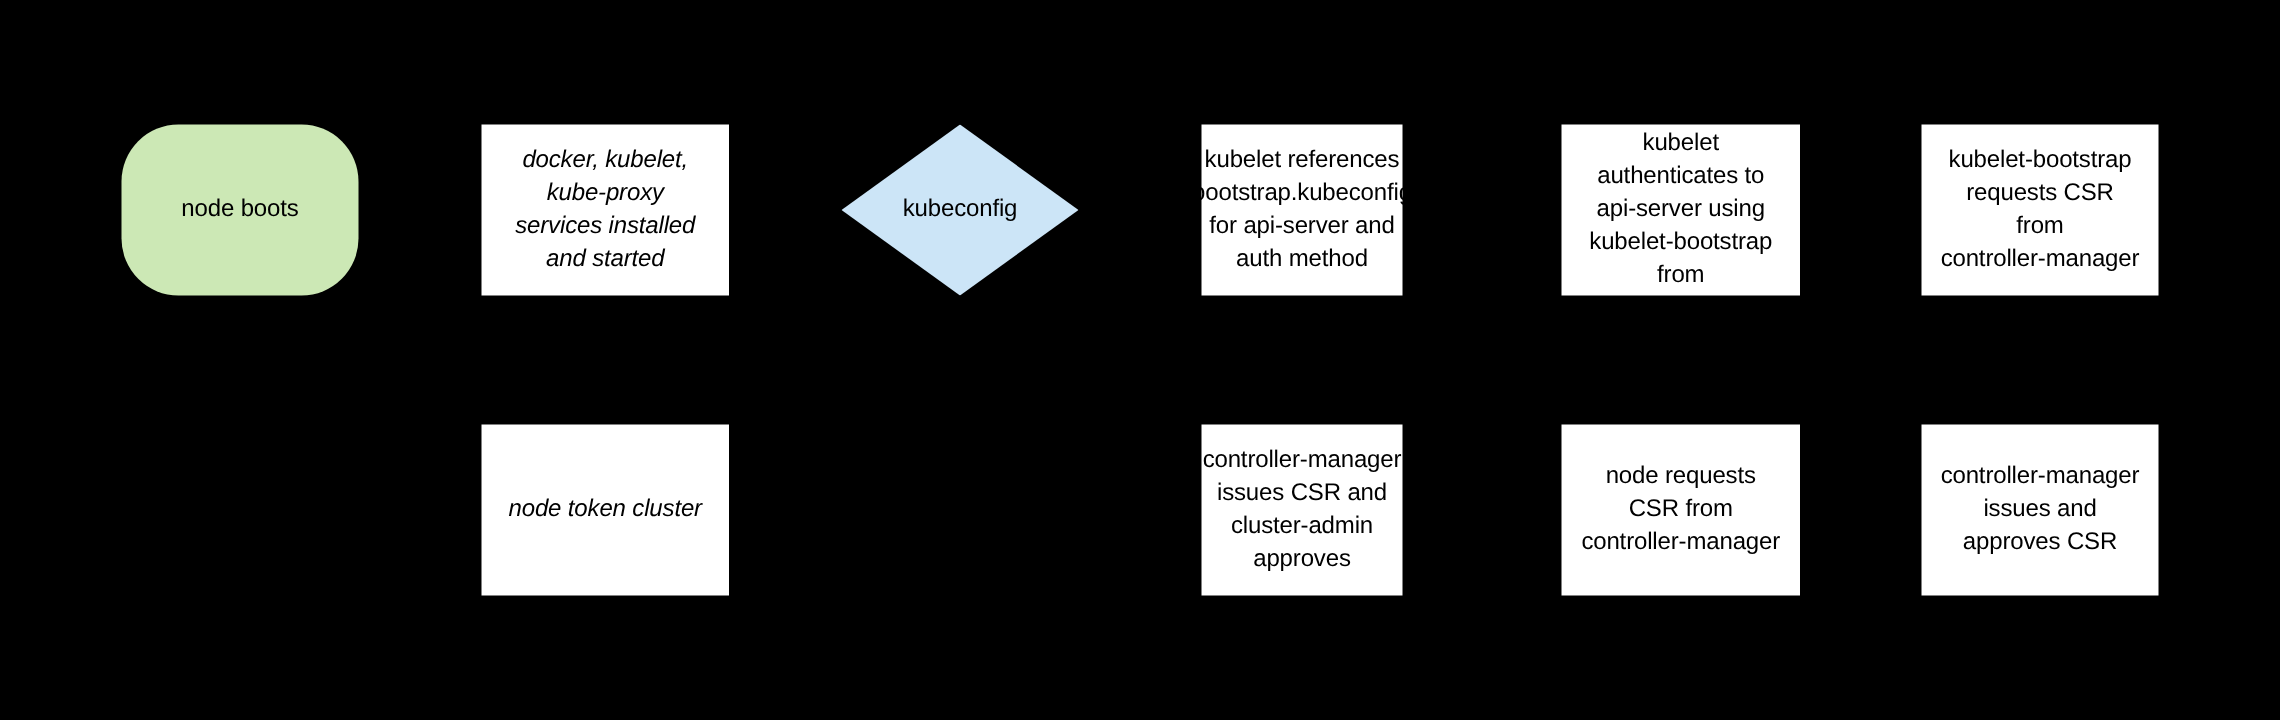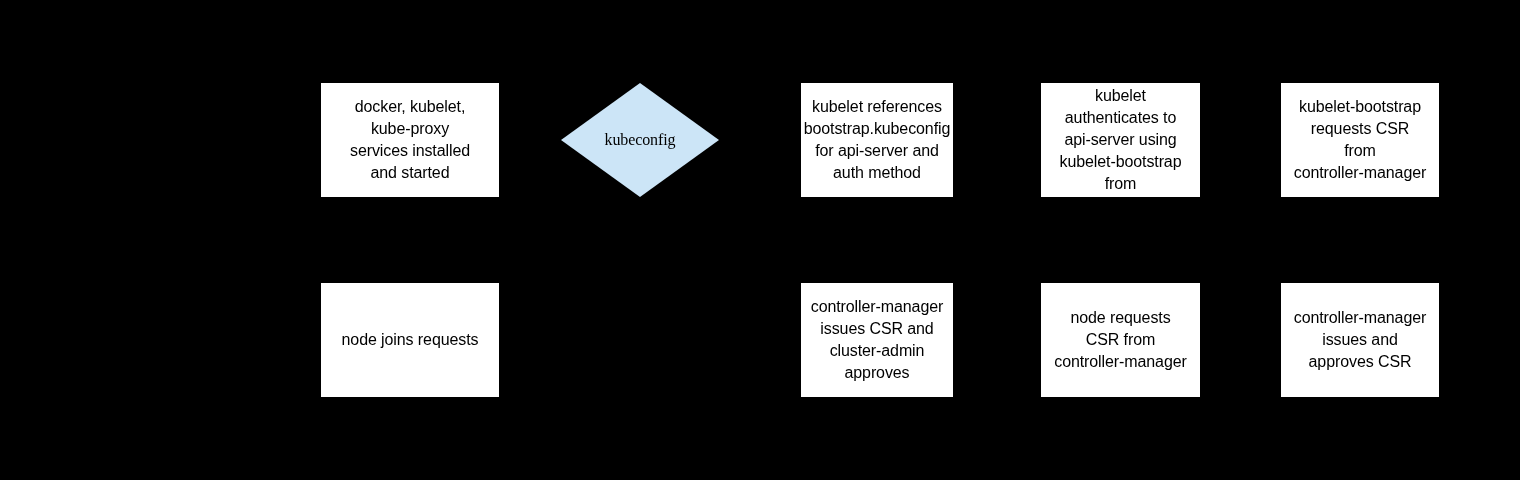--- a/index.html
+++ b/index.html
@@ -50,36 +50,38 @@
     position: absolute;
     left: 0;
     top: 0;
     width: 100%;
     height: 100%;
   }
   .node.decision .label {
     position: relative;
     z-index: 2;
     width: 120px;
-    font-family: Liberation Serif, serif;
   }
   .row-top { top: 83px; }
   .row-bottom { top: 283px; }
   .col-1 { left: 81px;   width: 158px; height: 114px; }
-  .col-2 { left: 321px;  width: 178px; height: 114px; }
+  .col-2 { left: 321px;  width: 165px; height: 114px; font-style: italic; }
   .col-3 { left: 561px;  width: 158px; height: 114px; }
-  .col-4 { left: 801px;  width: 152px; height: 114px; }
+  .col-4 { left: 801px;  width: 134px; height: 114px; }
   .col-5 { left: 1041px; width: 159px; height: 114px; }
   .col-6 { left: 1281px; width: 158px; height: 114px; }
 </style>
 </head>
 <body>
 
 <div id="canvas">
 
+  <div class="node terminator row-top col-1">
+    <span class="label">node boots</span>
+  </div>
 
   <div class="node process row-top col-2">
     <span class="label">docker, kubelet,
 kube-proxy
 services installed
 and started</span>
   </div>
 
   <div class="node decision row-top col-3">
     <svg class="diamond" viewBox="0 0 158 114" preserveAspectRatio="none">
@@ -105,21 +107,21 @@
 
   <div class="node process row-top col-6">
     <span class="label">kubelet-bootstrap
 requests CSR
 from
 controller-manager</span>
   </div>
 
 
   <div class="node process row-bottom col-2">
-    <span class="label">node joins requests</span>
+    <span class="label">node token cluster</span>
   </div>
 
 
   <div class="node process row-bottom col-4">
     <span class="label">controller-manager
 issues CSR and
 cluster-admin
 approves</span>
   </div>
 

